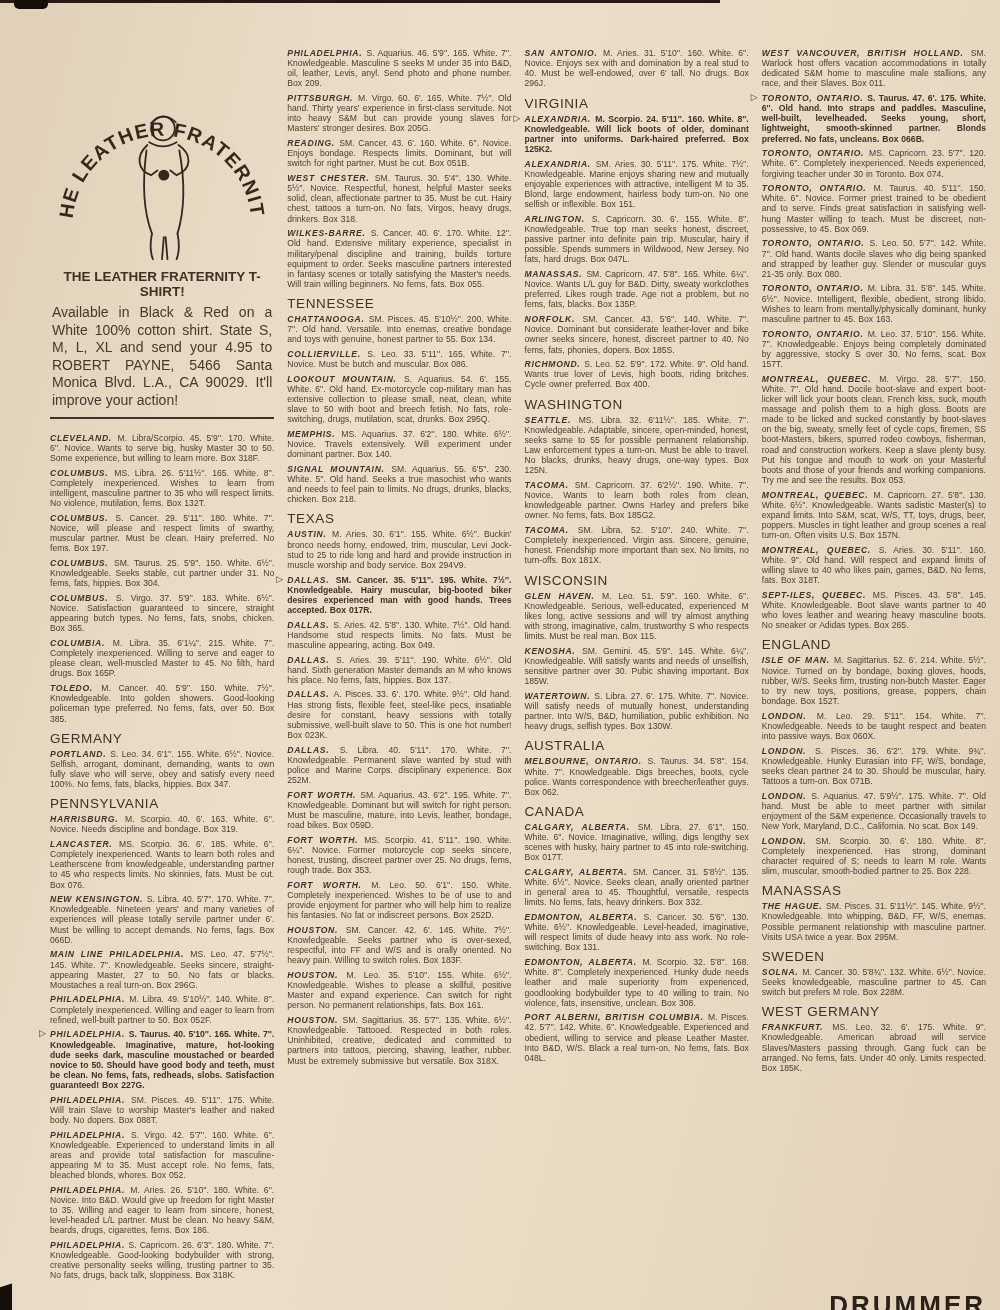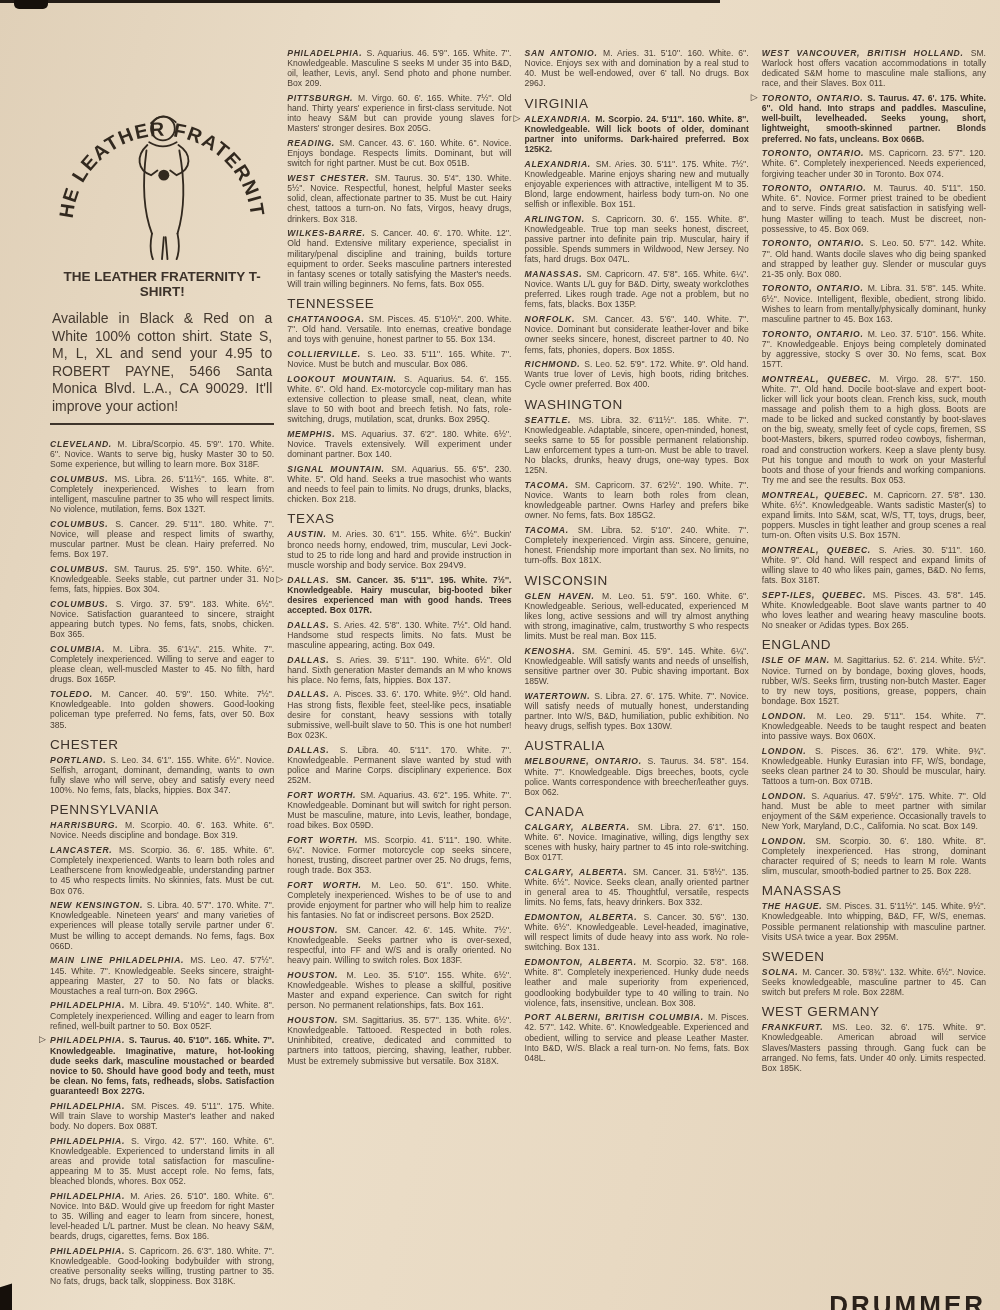--- a/index.html
+++ b/index.html
@@ -16,21 +16,21 @@
     letter-spacing:3px; color:#2a211a;
   }
   .columns {
     position:absolute; left:50px; top:48px; width:936px; bottom:6px;
     display:flex; gap:13px;
   }
   .col { flex:1 1 0; min-width:0; }
   
   .logo-wrap { text-align:center; margin-bottom:2px; }
   .logo-wrap svg { width:210px; height:215px; }
-  .tshirt-head { font-size:13.5px; font-weight:bold; text-align:center; margin:2px 0 11px; color:#3c322a; }
+  .tshirt-head { font-size:13.5px; font-weight:bold; text-align:center; margin:2px 0 5px; color:#3c322a; }
   .tshirt-body { font-size:14px; line-height:1.25; text-align:justify; margin:0 2px 8px; color:#44392f; }
   .tshirt-rule { border:0; border-top:2.5px solid #3e342b; margin:0 0 14px; }
   
   .state {
     font-size:13.5px; font-weight:normal; letter-spacing:0.6px;
     margin:7px 0 3px; color:#3c322a;
   }
   
   .ad {
     position:relative; font-size:8.6px; line-height:1.18; text-align:justify;
@@ -78,21 +78,21 @@
       <div class="tshirt-head">THE LEATHER FRATERNITY T-SHIRT!</div>
       <p class="tshirt-body">Available in Black &amp; Red on a White 100% cotton shirt. State S, M, L, XL and send your 4.95 to ROBERT PAYNE, 5466 Santa Monica Blvd. L.A., CA 90029.  It'll improve your action!</p>
       <hr class="tshirt-rule">
     <p class="ad"><span class="city">CLEVELAND. </span>M. Libra/Scorpio. 45. 5'9''. 170. White. 6''. Novice. Wants to serve big, husky Master 30 to 50. Some experience, but willing to learn more. Box 318F.</p>
         <p class="ad"><span class="city">COLUMBUS. </span>MS. Libra. 26. 5'11½''. 165. White. 8''. Completely inexperienced. Wishes to learn from intelligent, masculine partner to 35 who will respect limits. No violence, mutilation, fems. Box 132T.</p>
         <p class="ad"><span class="city">COLUMBUS. </span>S. Cancer. 29. 5'11''. 180. White. 7''. Novice, will please and respect limits of swarthy, muscular partner. Must be clean. Hairy preferred. No fems. Box 197.</p>
         <p class="ad"><span class="city">COLUMBUS. </span>SM. Taurus. 25. 5'9''. 150. White. 6½''. Knowledgeable. Seeks stable, cut partner under 31. No fems, fats, hippies. Box 304.</p>
         <p class="ad"><span class="city">COLUMBUS. </span>S. Virgo. 37. 5'9''. 183. White. 6½''. Novice. Satisfaction guaranteed to sincere, straight appearing butch types. No fems, fats, snobs, chicken. Box 365.</p>
         <p class="ad"><span class="city">COLUMBIA. </span>M. Libra. 35. 6'1¼''. 215. White. 7''. Completely inexperienced. Willing to serve and eager to please clean, well-muscled Master to 45. No filth, hard drugs. Box 165P.</p>
         <p class="ad"><span class="city">TOLEDO. </span>M. Cancer. 40. 5'9''. 150. White. 7½''. Knowledgeable. Into golden showers. Good-looking policeman type preferred. No fems, fats, over 50. Box 385.</p>
-        <h3 class="state">CHESTER</h3>
+        <h3 class="state">GERMANY</h3>
         <p class="ad"><span class="city">PORTLAND. </span>S. Leo. 34. 6'1''. 155. White. 6½''. Novice. Selfish, arrogant, dominant, demanding, wants to own fully slave who will serve, obey and satisfy every need 100%. No fems, fats, blacks, hippies. Box 347.</p>
         <h3 class="state">PENNSYLVANIA</h3>
         <p class="ad"><span class="city">HARRISBURG. </span>M. Scorpio. 40. 6'. 163. White. 6''. Novice. Needs discipline and bondage. Box 319.</p>
         <p class="ad"><span class="city">LANCASTER. </span>MS. Scorpio. 36. 6'. 185. White. 6''. Completely inexperienced. Wants to learn both roles and Leatherscene from knowledgeable, understanding partner to 45 who respects limits. No skinnies, fats. Must be cut. Box 076.</p>
         <p class="ad"><span class="city">NEW KENSINGTON. </span>S. Libra. 40. 5'7''. 170. White. 7''. Knowledgeable. Nineteen years' and many varieties of experiences will please totally servile partner under 6'. Must be willing to accept demands. No fems, fags. Box 066D.</p>
         <p class="ad"><span class="city">MAIN LINE PHILADELPHIA. </span>MS. Leo. 47. 5'7½''. 145. White. 7''. Knowledgeable. Seeks sincere, straight-appearing Master, 27 to 50. No fats or blacks. Moustaches a real turn-on. Box 296G.</p>
         <p class="ad"><span class="city">PHILADELPHIA. </span>M. Libra. 49. 5'10½''. 140. White. 8''. Completely inexperienced. Willing and eager to learn from refined, well-built partner to 50. Box 052F.</p>
         <p class="ad featured"><span class="marker">▷</span><span class="city">PHILADELPHIA. </span>S. Taurus. 40. 5'10''. 165. White. 7''. Knowledgeable. Imaginative, mature, hot-looking dude seeks dark, masculine moustached or bearded novice to 50. Should have good body and teeth, must be clean. No fems, fats, redheads, slobs. Satisfaction guaranteed! Box 227G.</p>
         <p class="ad"><span class="city">PHILADELPHIA. </span>SM. Pisces. 49. 5'11''. 175. White. Will train Slave to worship Master's leather and naked body. No dopers. Box 088T.</p>
         <p class="ad"><span class="city">PHILADELPHIA. </span>S. Virgo. 42. 5'7''. 160. White. 6''. Knowledgeable. Experienced to understand limits in all areas and provide total satisfaction for masculine-appearing M to 35. Must accept role. No fems, fats, bleached blonds, whores. Box 052.</p>

